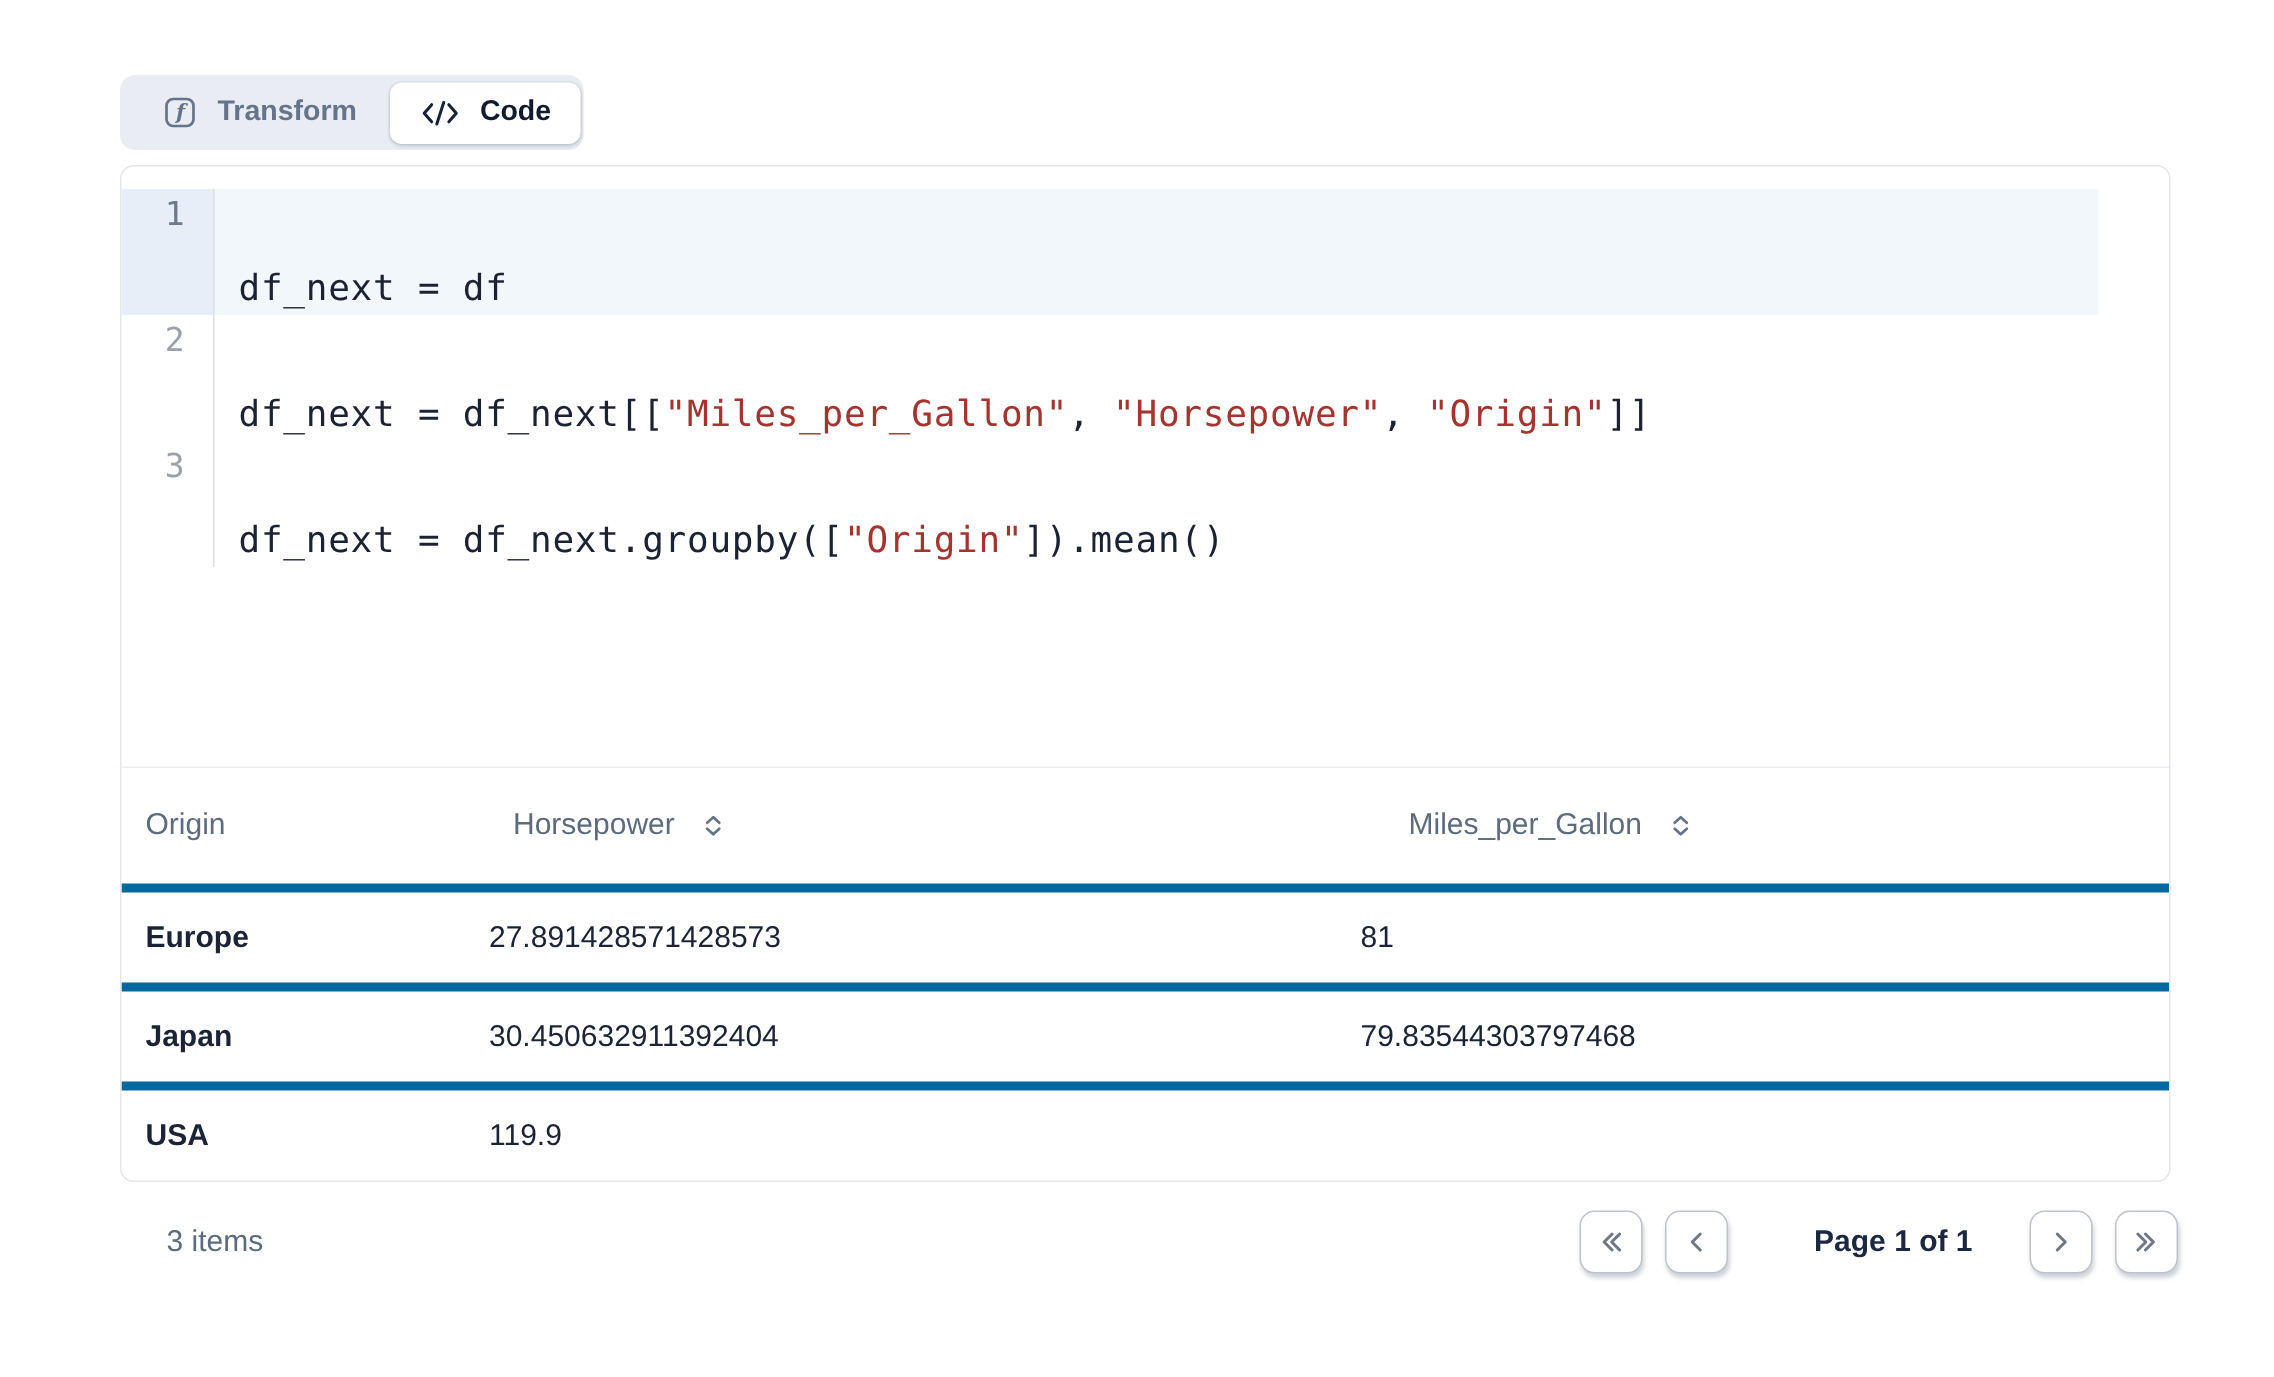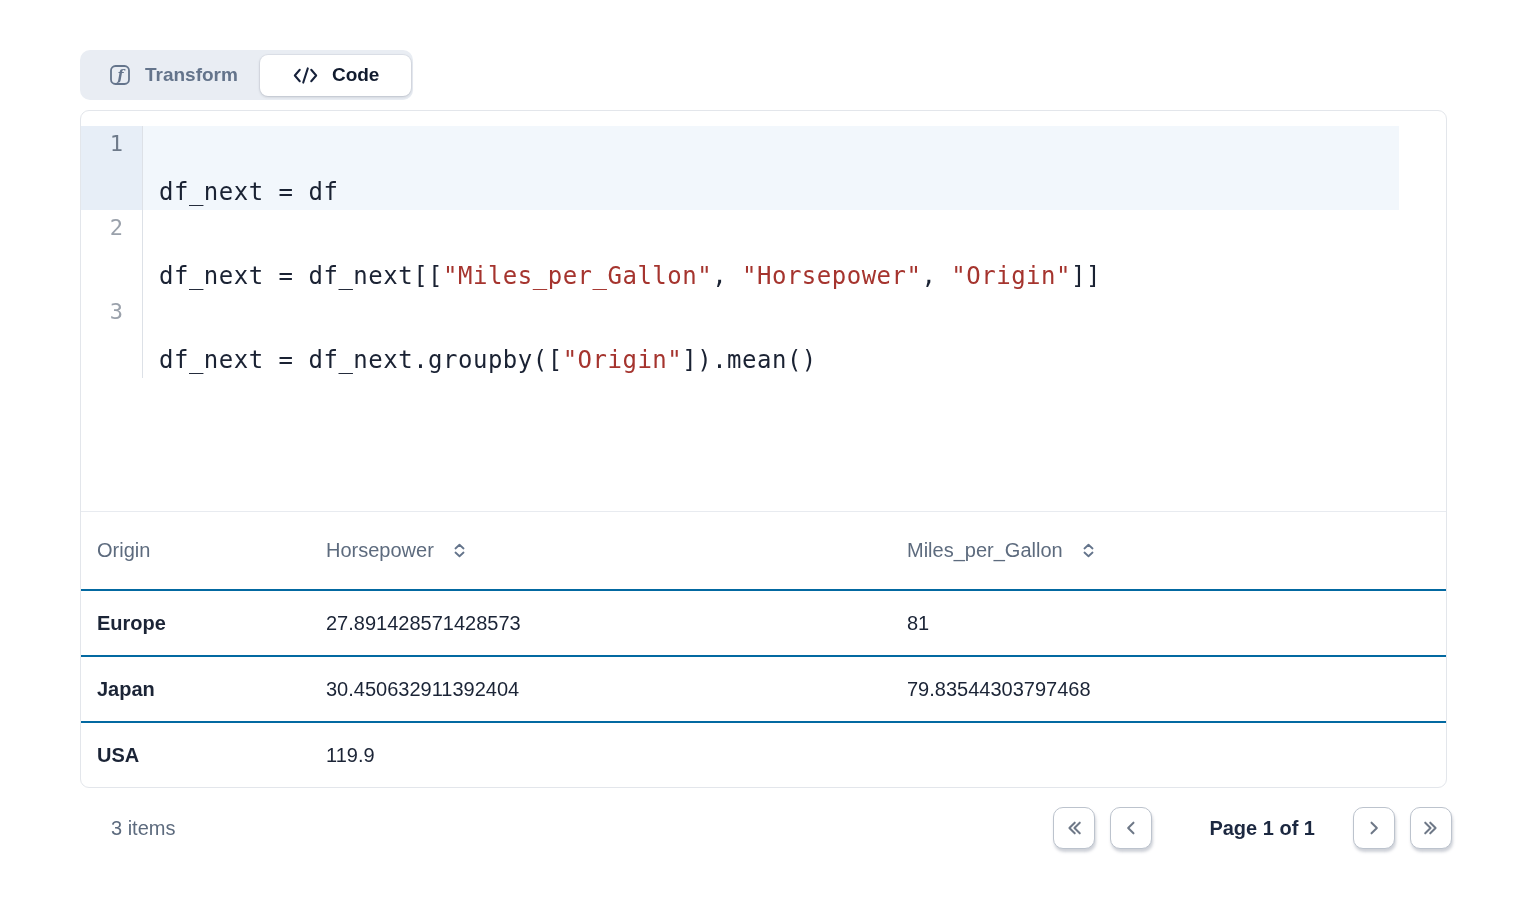--- a/index.html
+++ b/index.html
@@ -14,21 +14,21 @@
     position:absolute; left:80px; top:50px; height:50px;
     background:#e9edf3; border-radius:10px;
     display:inline-flex; align-items:center; padding:0 2px;
   }
   .tab {
     height:41px; display:flex; align-items:center; gap:13px;
     font-size:19px; font-weight:600; cursor:pointer; border-radius:8px;
   }
   .tab-inactive { color:#64748b; padding:0 22px 0 26px; }
   .tab-active {
-    background:#ffffff; color:#111b2e; padding:0 32px;
+    background:#ffffff; color:#111b2e; padding:0 20px;
     box-shadow:0 1px 3px rgba(15,23,42,.18), 0 0 0 1px rgba(15,23,42,.04);
   }
   .ticon { display:flex; align-items:center; }
 
   
   .panel {
     position:absolute; left:80px; top:110px; width:1367px; height:678px;
     border:1px solid #e3e6eb; border-radius:9px; background:#fff; overflow:hidden;
   }
 
@@ -44,30 +44,30 @@
     border-right:1px solid #dde1e7;
     font-size:22px; letter-spacing:0; color:#9aa1ab;
   }
   .cm-line .code { padding-left:16px;margin-top:48px; }
   .cm-line.active { background:var(--active_line_bg, #f2f7fc); box-shadow:inset -47px 0 0 0 #ffffff; }
   .cm-line.active .ln { background:var(--active_gutter_bg, #e7eef7); color:#6e7a8a; }
   .tok-string { color:var(--code_string, #a5342e); }
 
   
   .thead, .trow { display:grid; grid-template-columns:229px 581px 1fr; align-items:center; }
-  .thead { height:78px; border-top:1px solid #e8ebf0; }
+  .thead { height:78px; border-top:1px solid #e8ebf0;gap:16px; }
   .th {
     padding-left:16px; color:#5d6b7e; font-size:20px;
     display:flex; align-items:center; gap:17px;
   }
   .sort-btn {
     border:none; background:none; padding:0; margin:0; cursor:pointer;
     display:flex; align-items:center;
   }
-  .trow { height:66px; border-top:2px solid #0369a1; font-size:20px; color:#1b2436; }
+  .trow { height:66px; border-top:6px solid #0369a1; font-size:20px; color:#1b2436; }
   .td { padding-left:16px; }
   .td-index { font-weight:700; }
 
   
   .footer {
     position:absolute; left:96px; top:788px; width:1367px; height:80px;
     display:flex; align-items:center; justify-content:space-between;
     padding:0 11px 0 15px;
   }
   .items-count { color:#5d6b7e; font-size:20px; }

